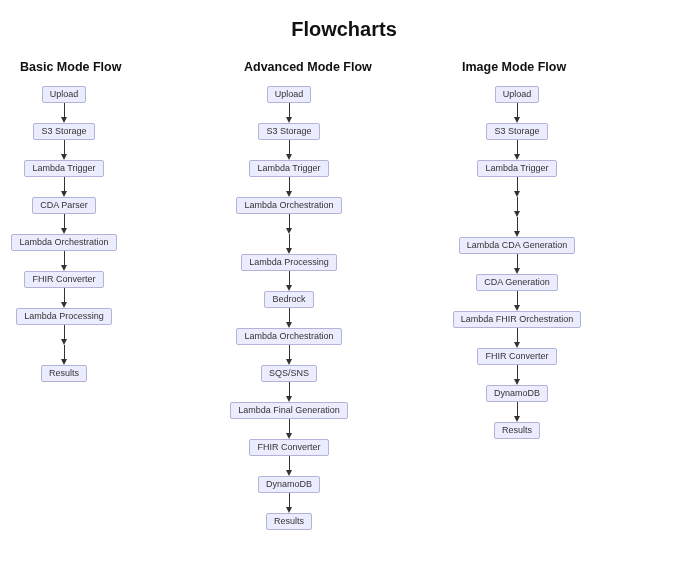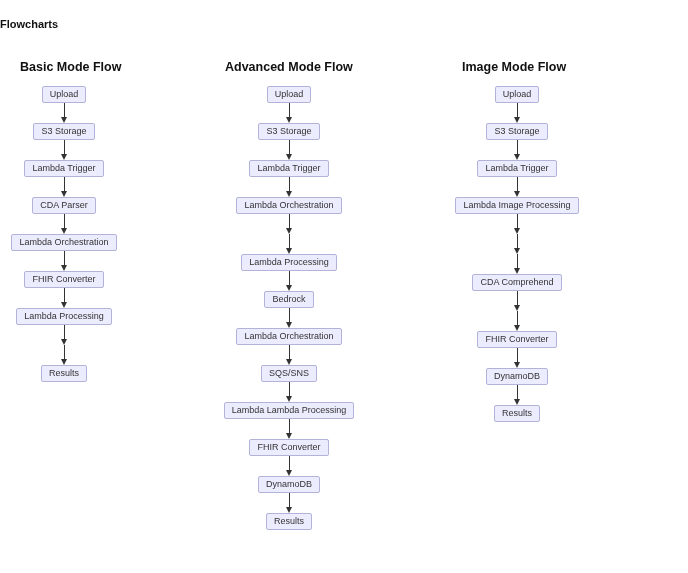--- a/index.html
+++ b/index.html
@@ -5,22 +5,22 @@
   html, body { margin: 0; padding: 0; }
   body {
     width: 688px; height: 573px;
     background: var(--bg, #ffffff);
     font-family: "Liberation Sans", sans-serif;
     position: relative;
     overflow: hidden;
   }
   .page-title {
     position: absolute; top: 18px; left: 0; width: 688px;
-    text-align: left;
-    font-size: 11px; font-weight: bold;
+    text-align: center;
+    font-size: 20px; font-weight: bold;
     color: var(--heading, #111111);
   }
   .flow-header {
     position: absolute; top: 60px;
     font-size: 12.5px; font-weight: bold;
     color: var(--heading, #111111);
     white-space: nowrap;
   }
   .lane {
     position: absolute; top: 86px; width: 220px;
@@ -94,21 +94,21 @@
           <div class="head"></div>
         </div>
         <div class="arrow">
           <div class="line"></div>
           <div class="head"></div>
         </div>
         <div class="node">Results</div>
       </div>
     </div>
     <div>
-      <div class="flow-header" style="left: 225px;">Advanced Mode Flow</div>
+      <div class="flow-header" style="left: 244px;">Advanced Mode Flow</div>
       <div class="lane" style="left: 179px;">
         <div class="node">Upload</div>
         <div class="arrow">
           <div class="line"></div>
           <div class="head"></div>
         </div>
         <div class="node">S3 Storage</div>
         <div class="arrow">
           <div class="line"></div>
           <div class="head"></div>
@@ -140,21 +140,21 @@
         <div class="node">Lambda Orchestration</div>
         <div class="arrow">
           <div class="line"></div>
           <div class="head"></div>
         </div>
         <div class="node">SQS/SNS</div>
         <div class="arrow">
           <div class="line"></div>
           <div class="head"></div>
         </div>
-        <div class="node">Lambda Lambda Processing</div>
+        <div class="node">Lambda Final Generation</div>
         <div class="arrow">
           <div class="line"></div>
           <div class="head"></div>
         </div>
         <div class="node">FHIR Converter</div>
         <div class="arrow">
           <div class="line"></div>
           <div class="head"></div>
         </div>
         <div class="node">DynamoDB</div>
@@ -176,38 +176,39 @@
         <div class="node">S3 Storage</div>
         <div class="arrow">
           <div class="line"></div>
           <div class="head"></div>
         </div>
         <div class="node">Lambda Trigger</div>
         <div class="arrow">
           <div class="line"></div>
           <div class="head"></div>
         </div>
-        <div class="node">Lambda Image Processing</div>
-        <div class="arrow">
-          <div class="line"></div>
-          <div class="head"></div>
-        </div>
-        <div class="arrow">
-          <div class="line"></div>
-          <div class="head"></div>
-        </div>
-        <div class="arrow">
-          <div class="line"></div>
-          <div class="head"></div>
-        </div>
-        <div class="node">CDA Comprehend</div>
-        <div class="arrow">
-          <div class="line"></div>
-          <div class="head"></div>
-        </div>
+        <div class="arrow">
+          <div class="line"></div>
+          <div class="head"></div>
+        </div>
+        <div class="arrow">
+          <div class="line"></div>
+          <div class="head"></div>
+        </div>
+        <div class="node">Lambda CDA Generation</div>
+        <div class="arrow">
+          <div class="line"></div>
+          <div class="head"></div>
+        </div>
+        <div class="node">CDA Generation</div>
+        <div class="arrow">
+          <div class="line"></div>
+          <div class="head"></div>
+        </div>
+        <div class="node">Lambda FHIR Orchestration</div>
         <div class="arrow">
           <div class="line"></div>
           <div class="head"></div>
         </div>
         <div class="node">FHIR Converter</div>
         <div class="arrow">
           <div class="line"></div>
           <div class="head"></div>
         </div>
         <div class="node">DynamoDB</div>

